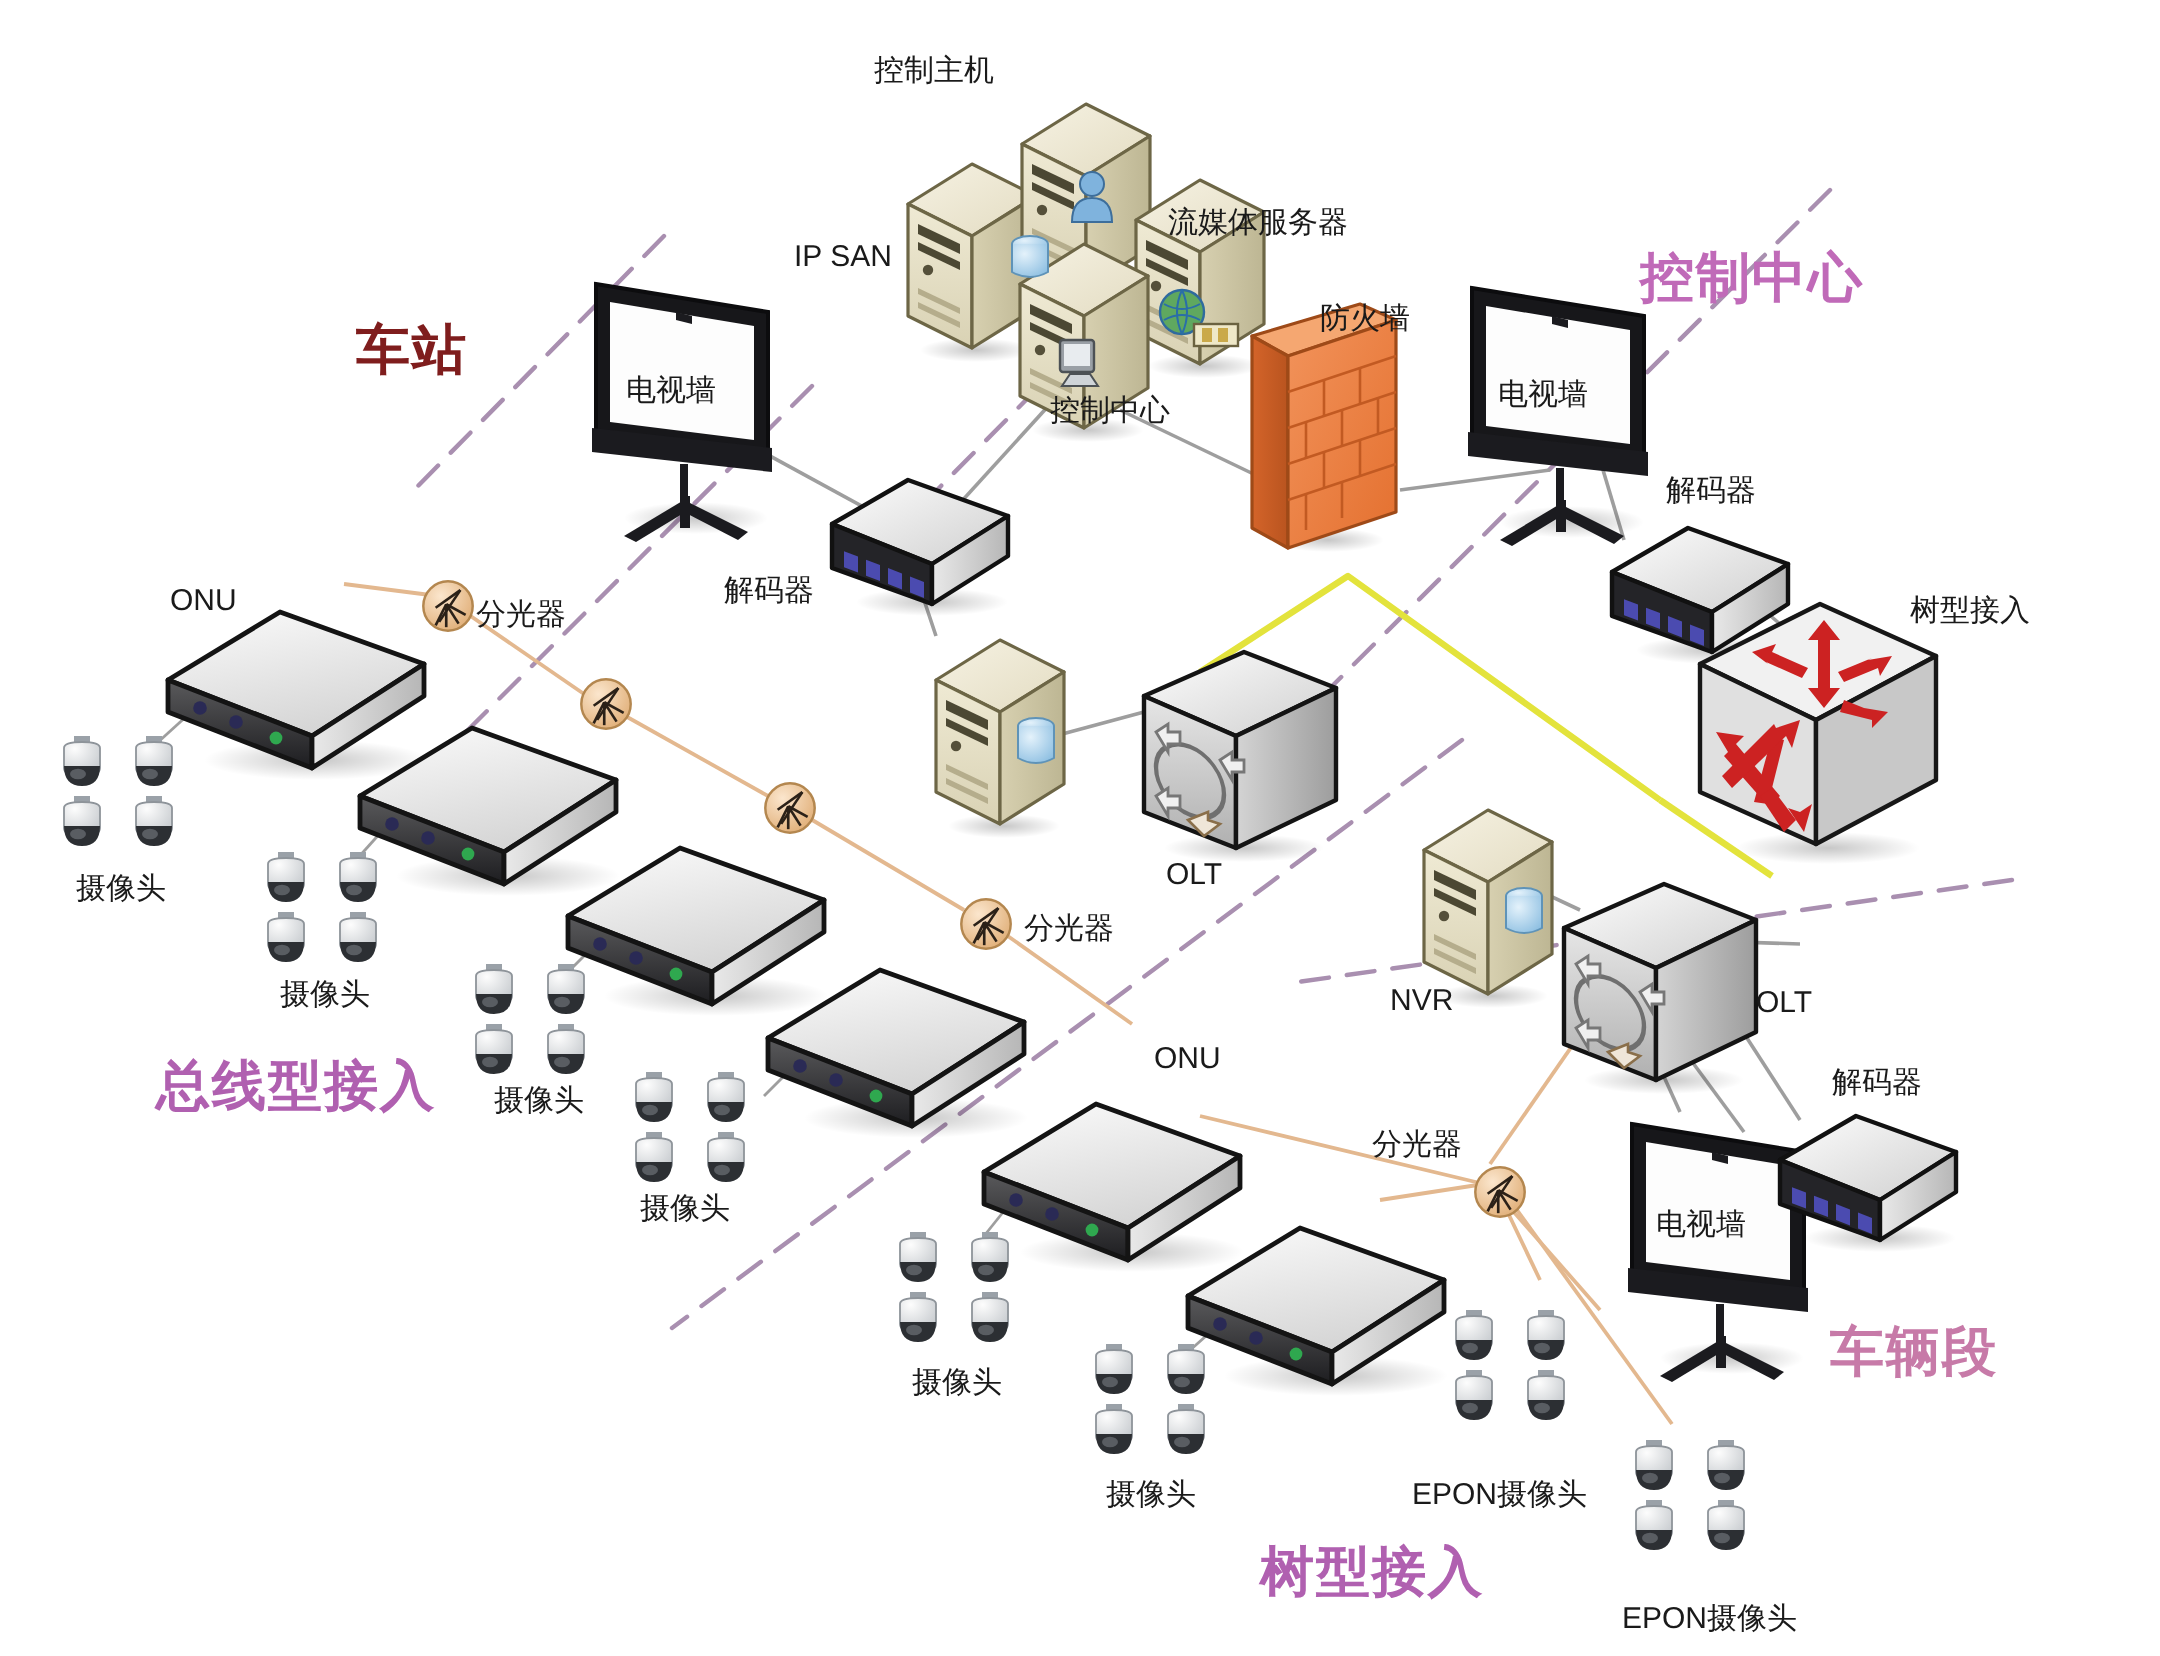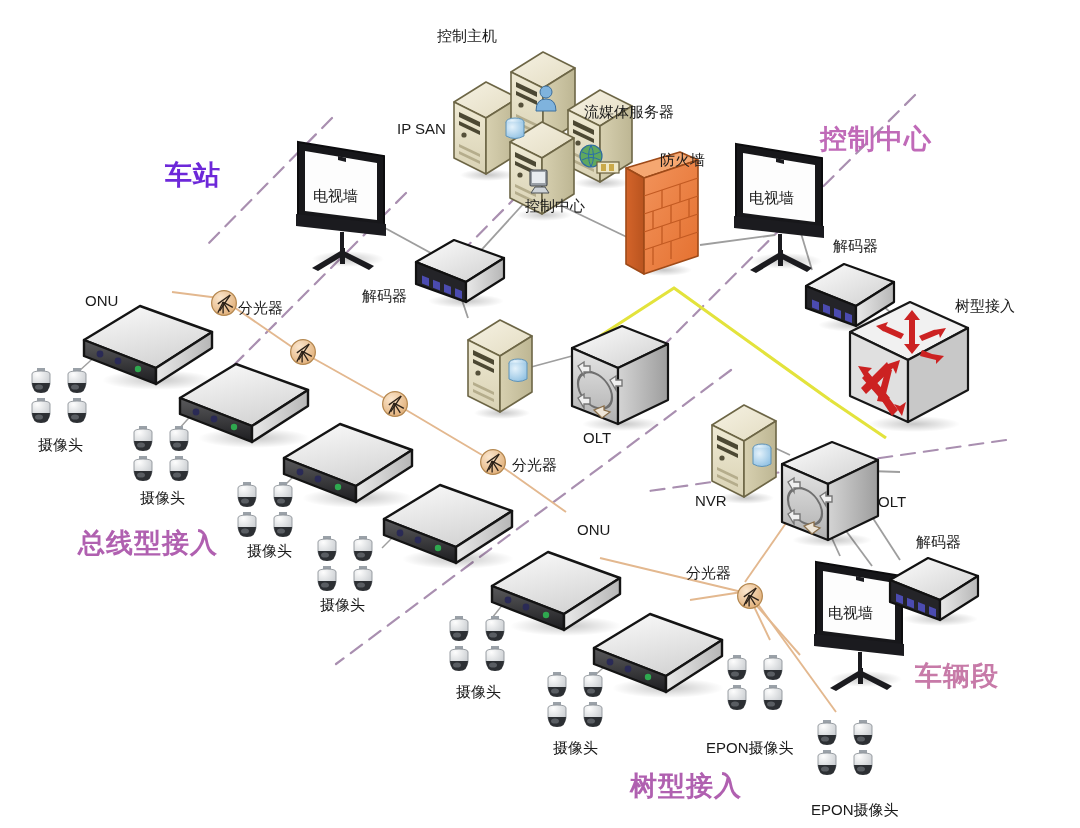--- a/index.html
+++ b/index.html
@@ -488,21 +488,21 @@
   </div>
   <div class="node" style="left:812px;top:718px;width:72px;height:66px;">
     <svg viewBox="0 0 72 66" width="72" height="66">
       <use href="#sym-camera" x="2" y="0" width="26" height="34"></use>
       <use href="#sym-camera" x="38" y="0" width="26" height="34"></use>
       <use href="#sym-camera" x="2" y="30" width="26" height="34"></use>
       <use href="#sym-camera" x="38" y="30" width="26" height="34"></use>
     </svg>
   </div>
 
-  <div class="zone-lbl" style="left:165px;top:157px;color:#6d28d9;">车站</div>
+  <div class="zone-lbl" style="left:178px;top:157px;color:#7f1d1d;">车站</div>
   <div class="zone-lbl" style="left:820px;top:121px;color:#c06ab8;">控制中心</div>
   <div class="zone-lbl" style="left:630px;top:768px;color:#b060b0;">树型接入</div>
   <div class="zone-lbl" style="left:78px;top:525px;color:#b060b0;">总线型接入</div>
   <div class="zone-lbl" style="left:915px;top:658px;color:#c77aa8;">车辆段</div>
 
   <div class="lbl" style="left:437px;top:28px;">控制主机</div>
   <div class="lbl" style="left:397px;top:121px;">IP SAN</div>
   <div class="lbl" style="left:584px;top:104px;text-align:right;">流媒体服务器</div>
   <div class="lbl" style="left:525px;top:198px;">控制中心</div>
   <div class="lbl" style="left:660px;top:152px;">防火墙</div>

